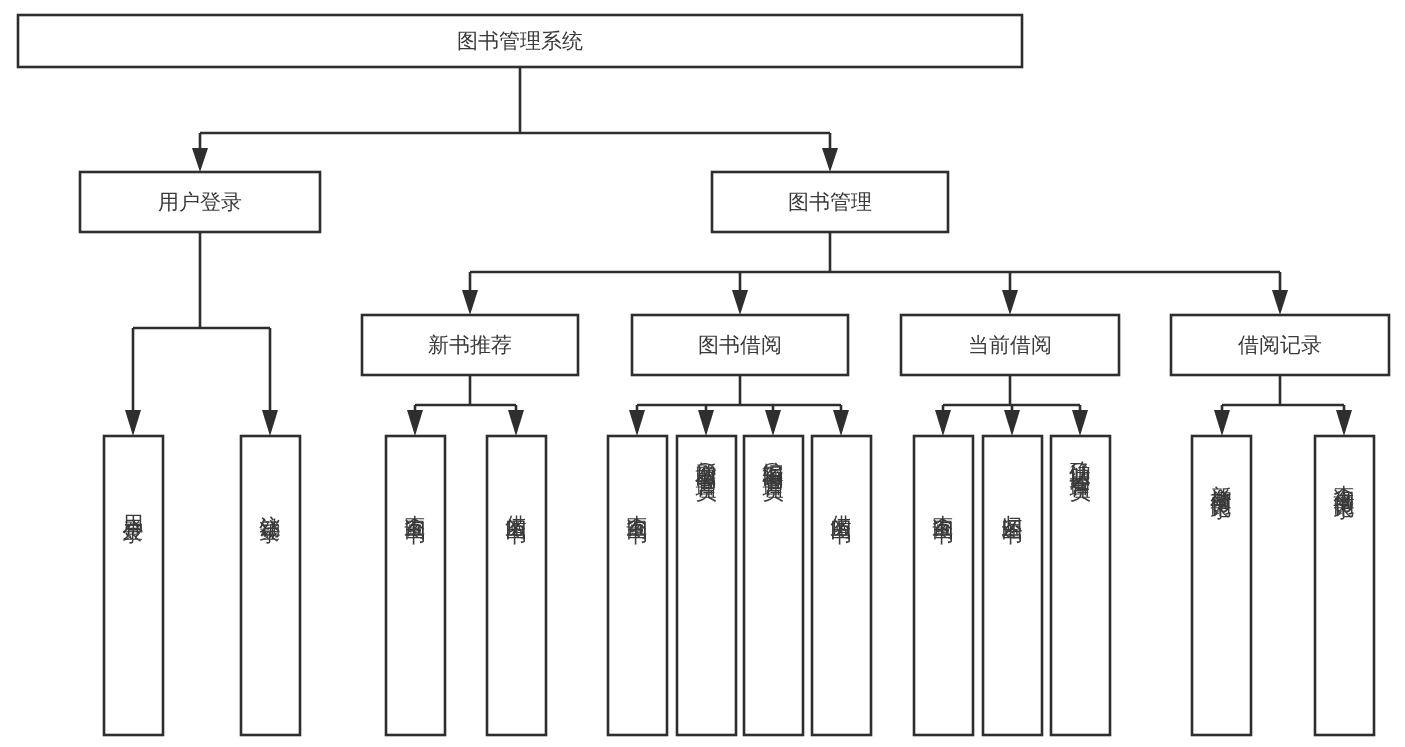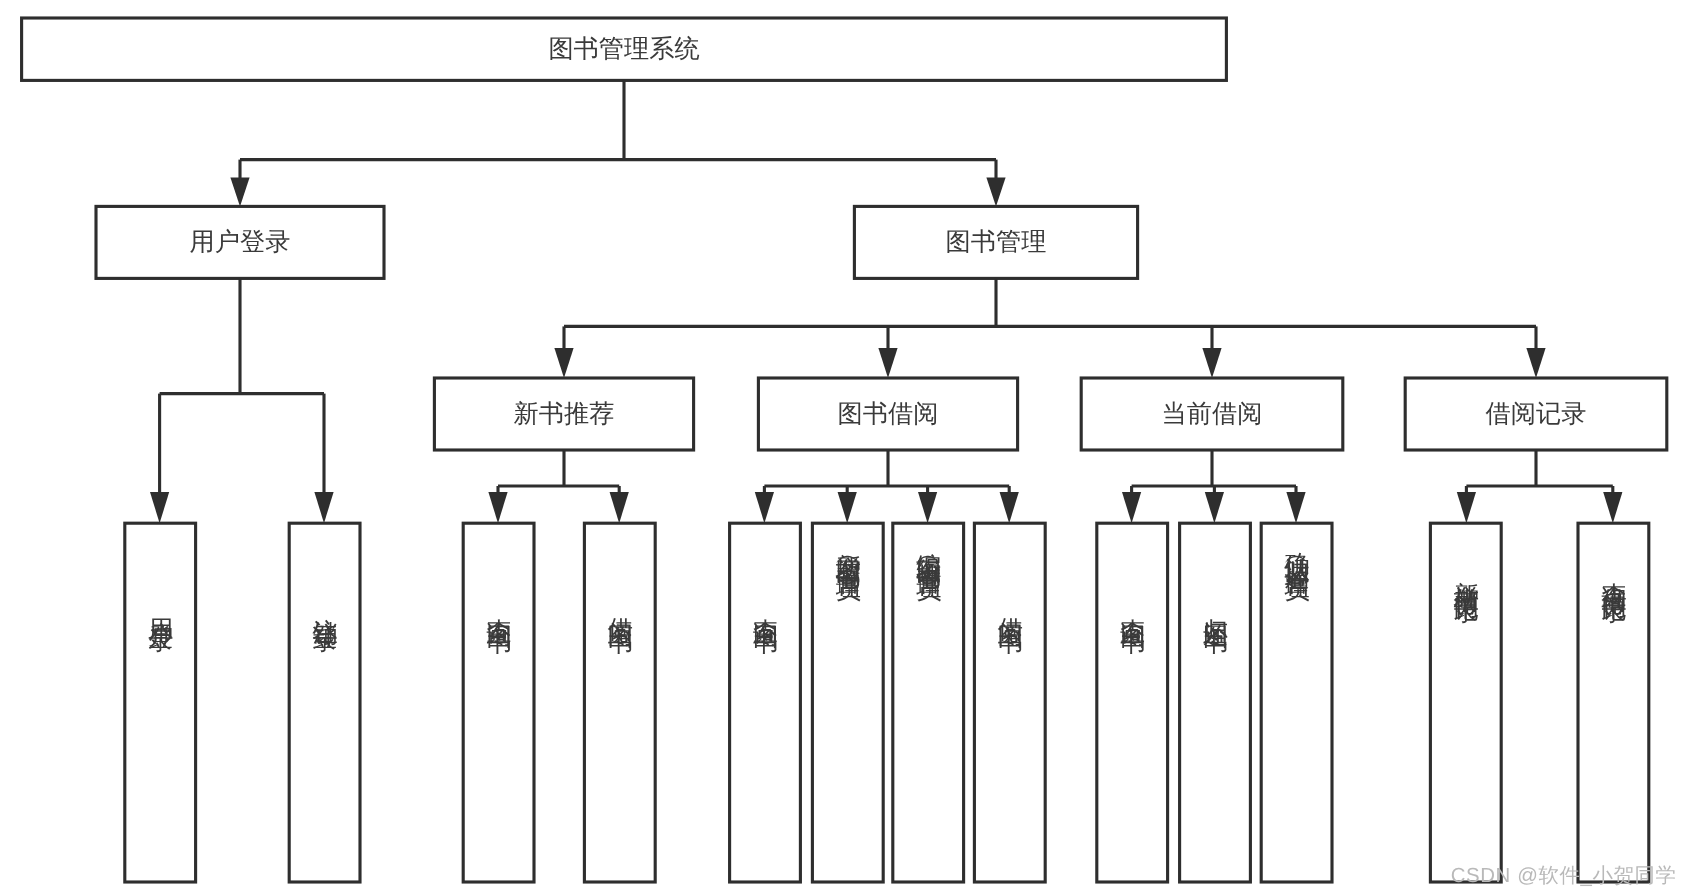--- a/index.html
+++ b/index.html
@@ -229,15 +229,14 @@
   <div class="vlabel-wrap" style="left:1051px;top:436px;width:59px;height:299px;padding-top:8px;">
     <span class="node-label-v">确认归还（管理员）</span>
   </div>
   <div class="vlabel-wrap" style="left:1192px;top:436px;width:59px;height:299px;padding-top:32px;">
     <span class="node-label-v">新增借阅记录</span>
   </div>
   <div class="vlabel-wrap" style="left:1315px;top:436px;width:59px;height:299px;padding-top:32px;">
     <span class="node-label-v">查询借阅记录</span>
   </div>
 
-  <div class="watermark">CSDN @软件_小贺同学</div>
 
 </div>
 
 </body></html>

